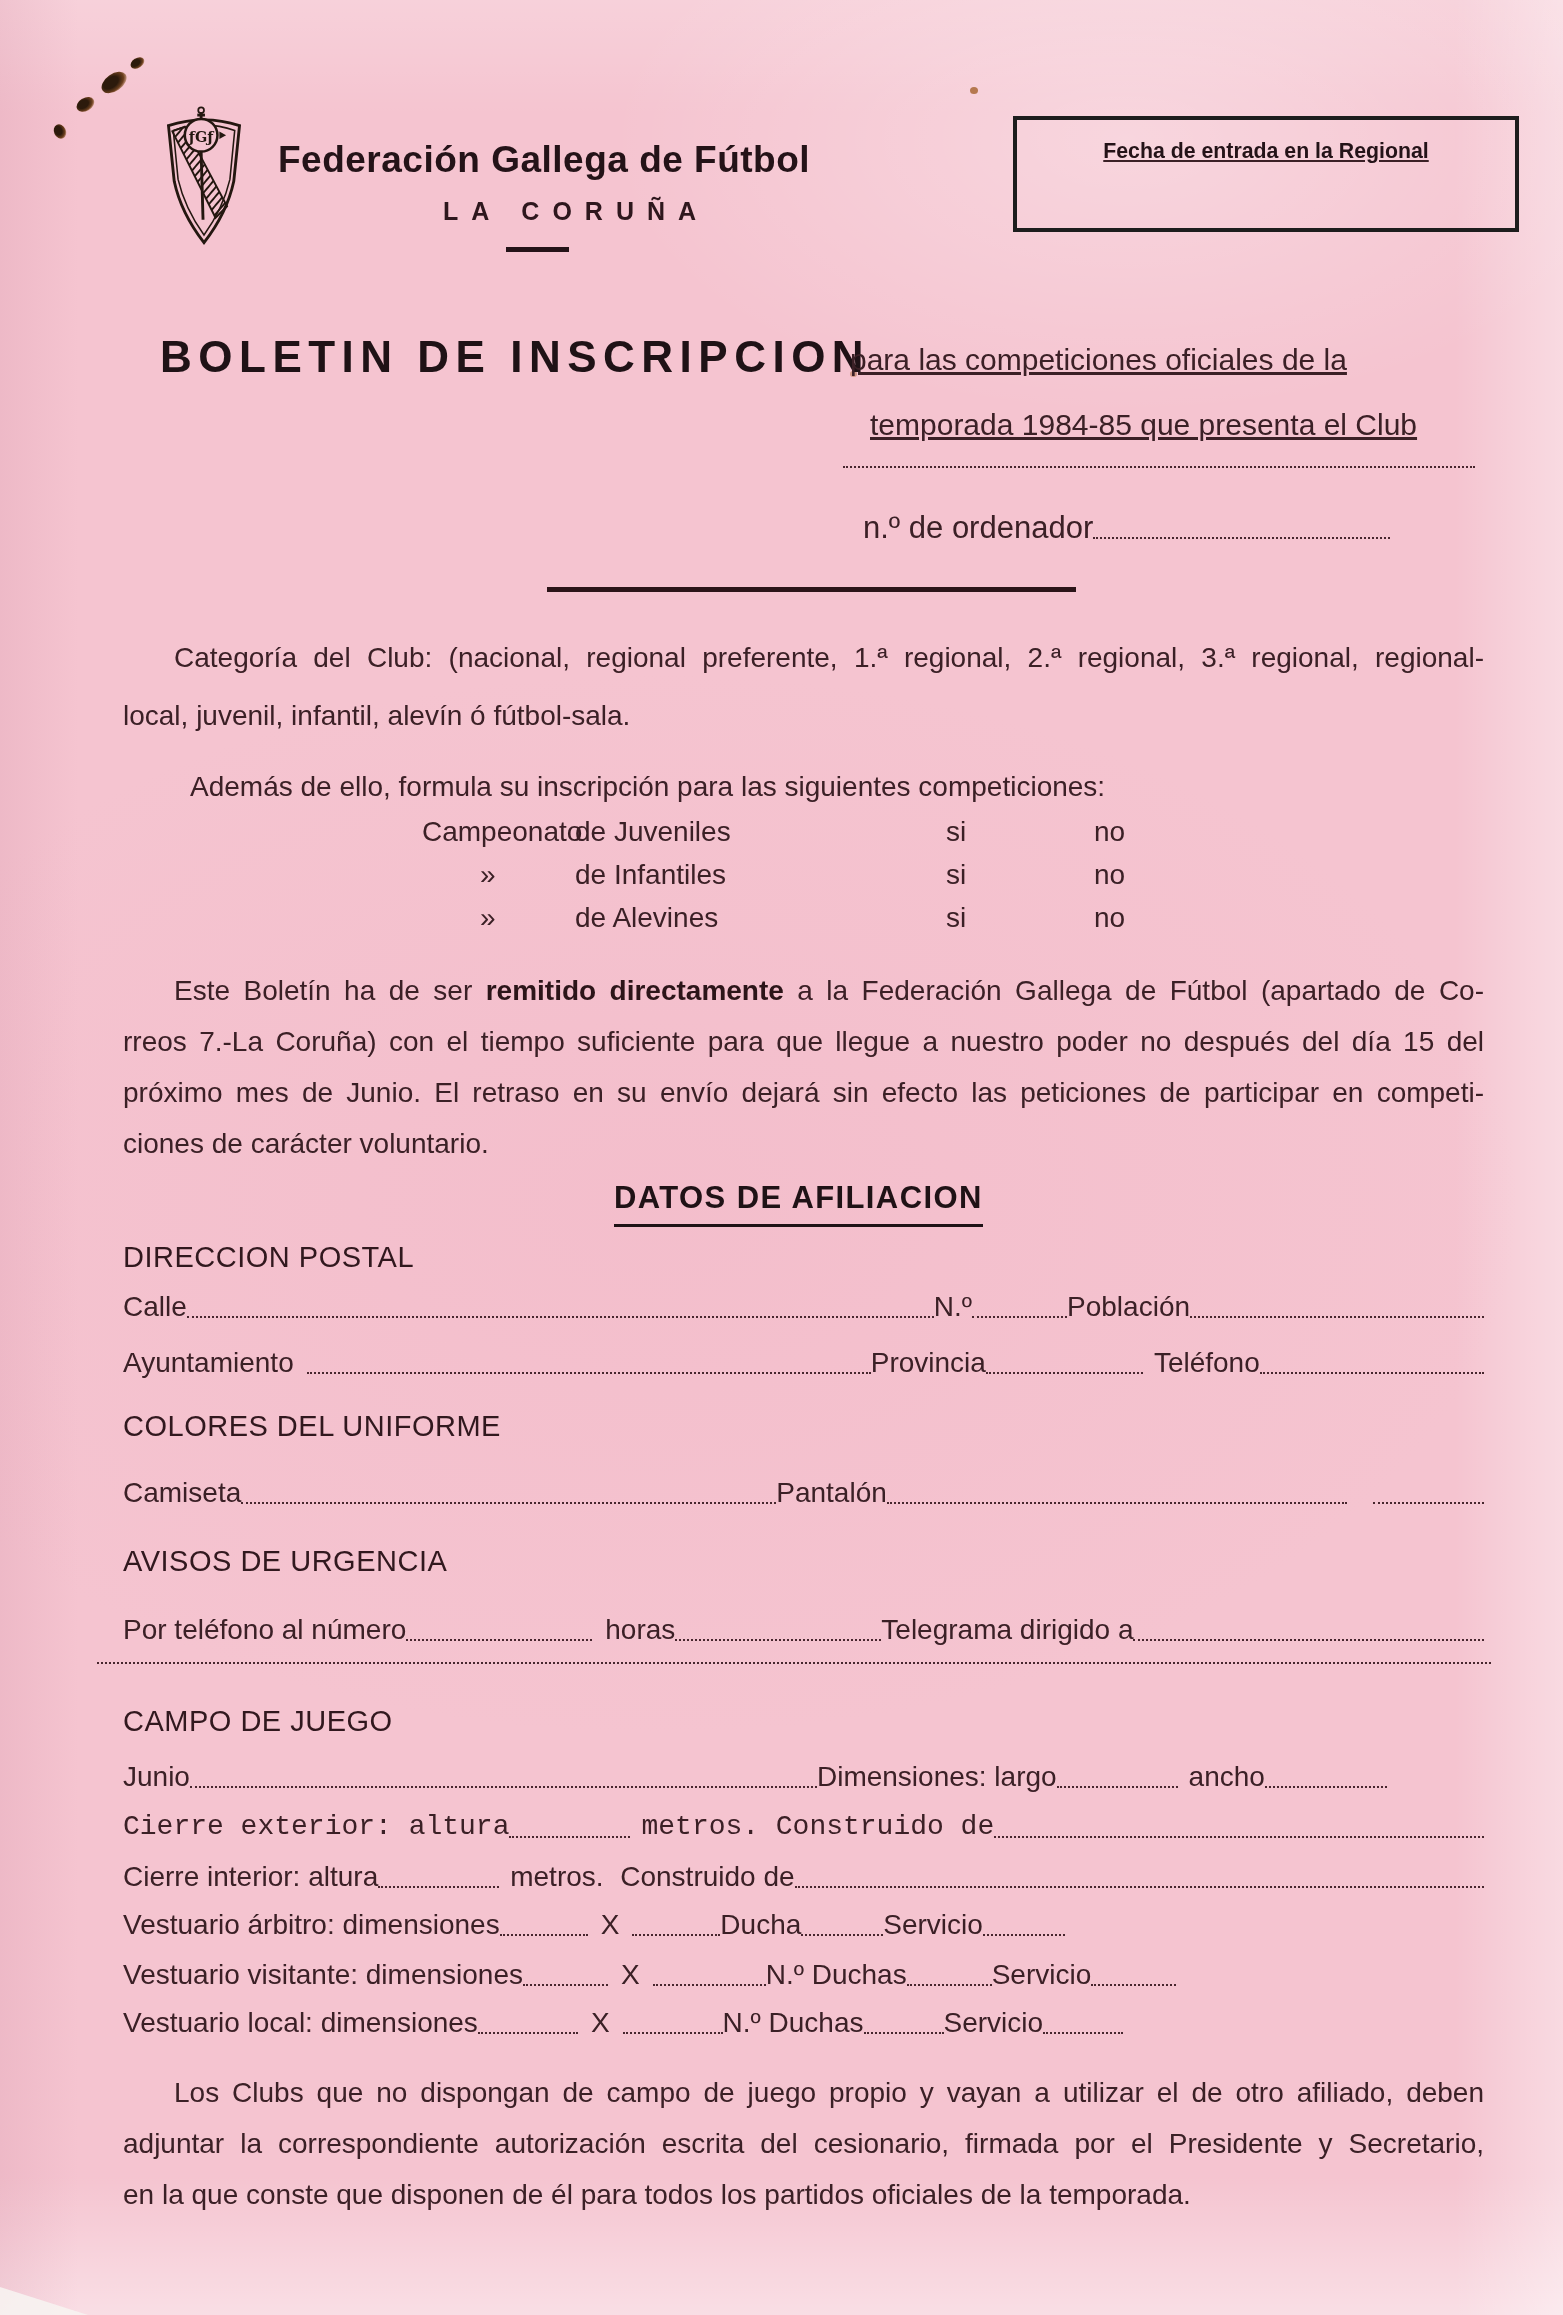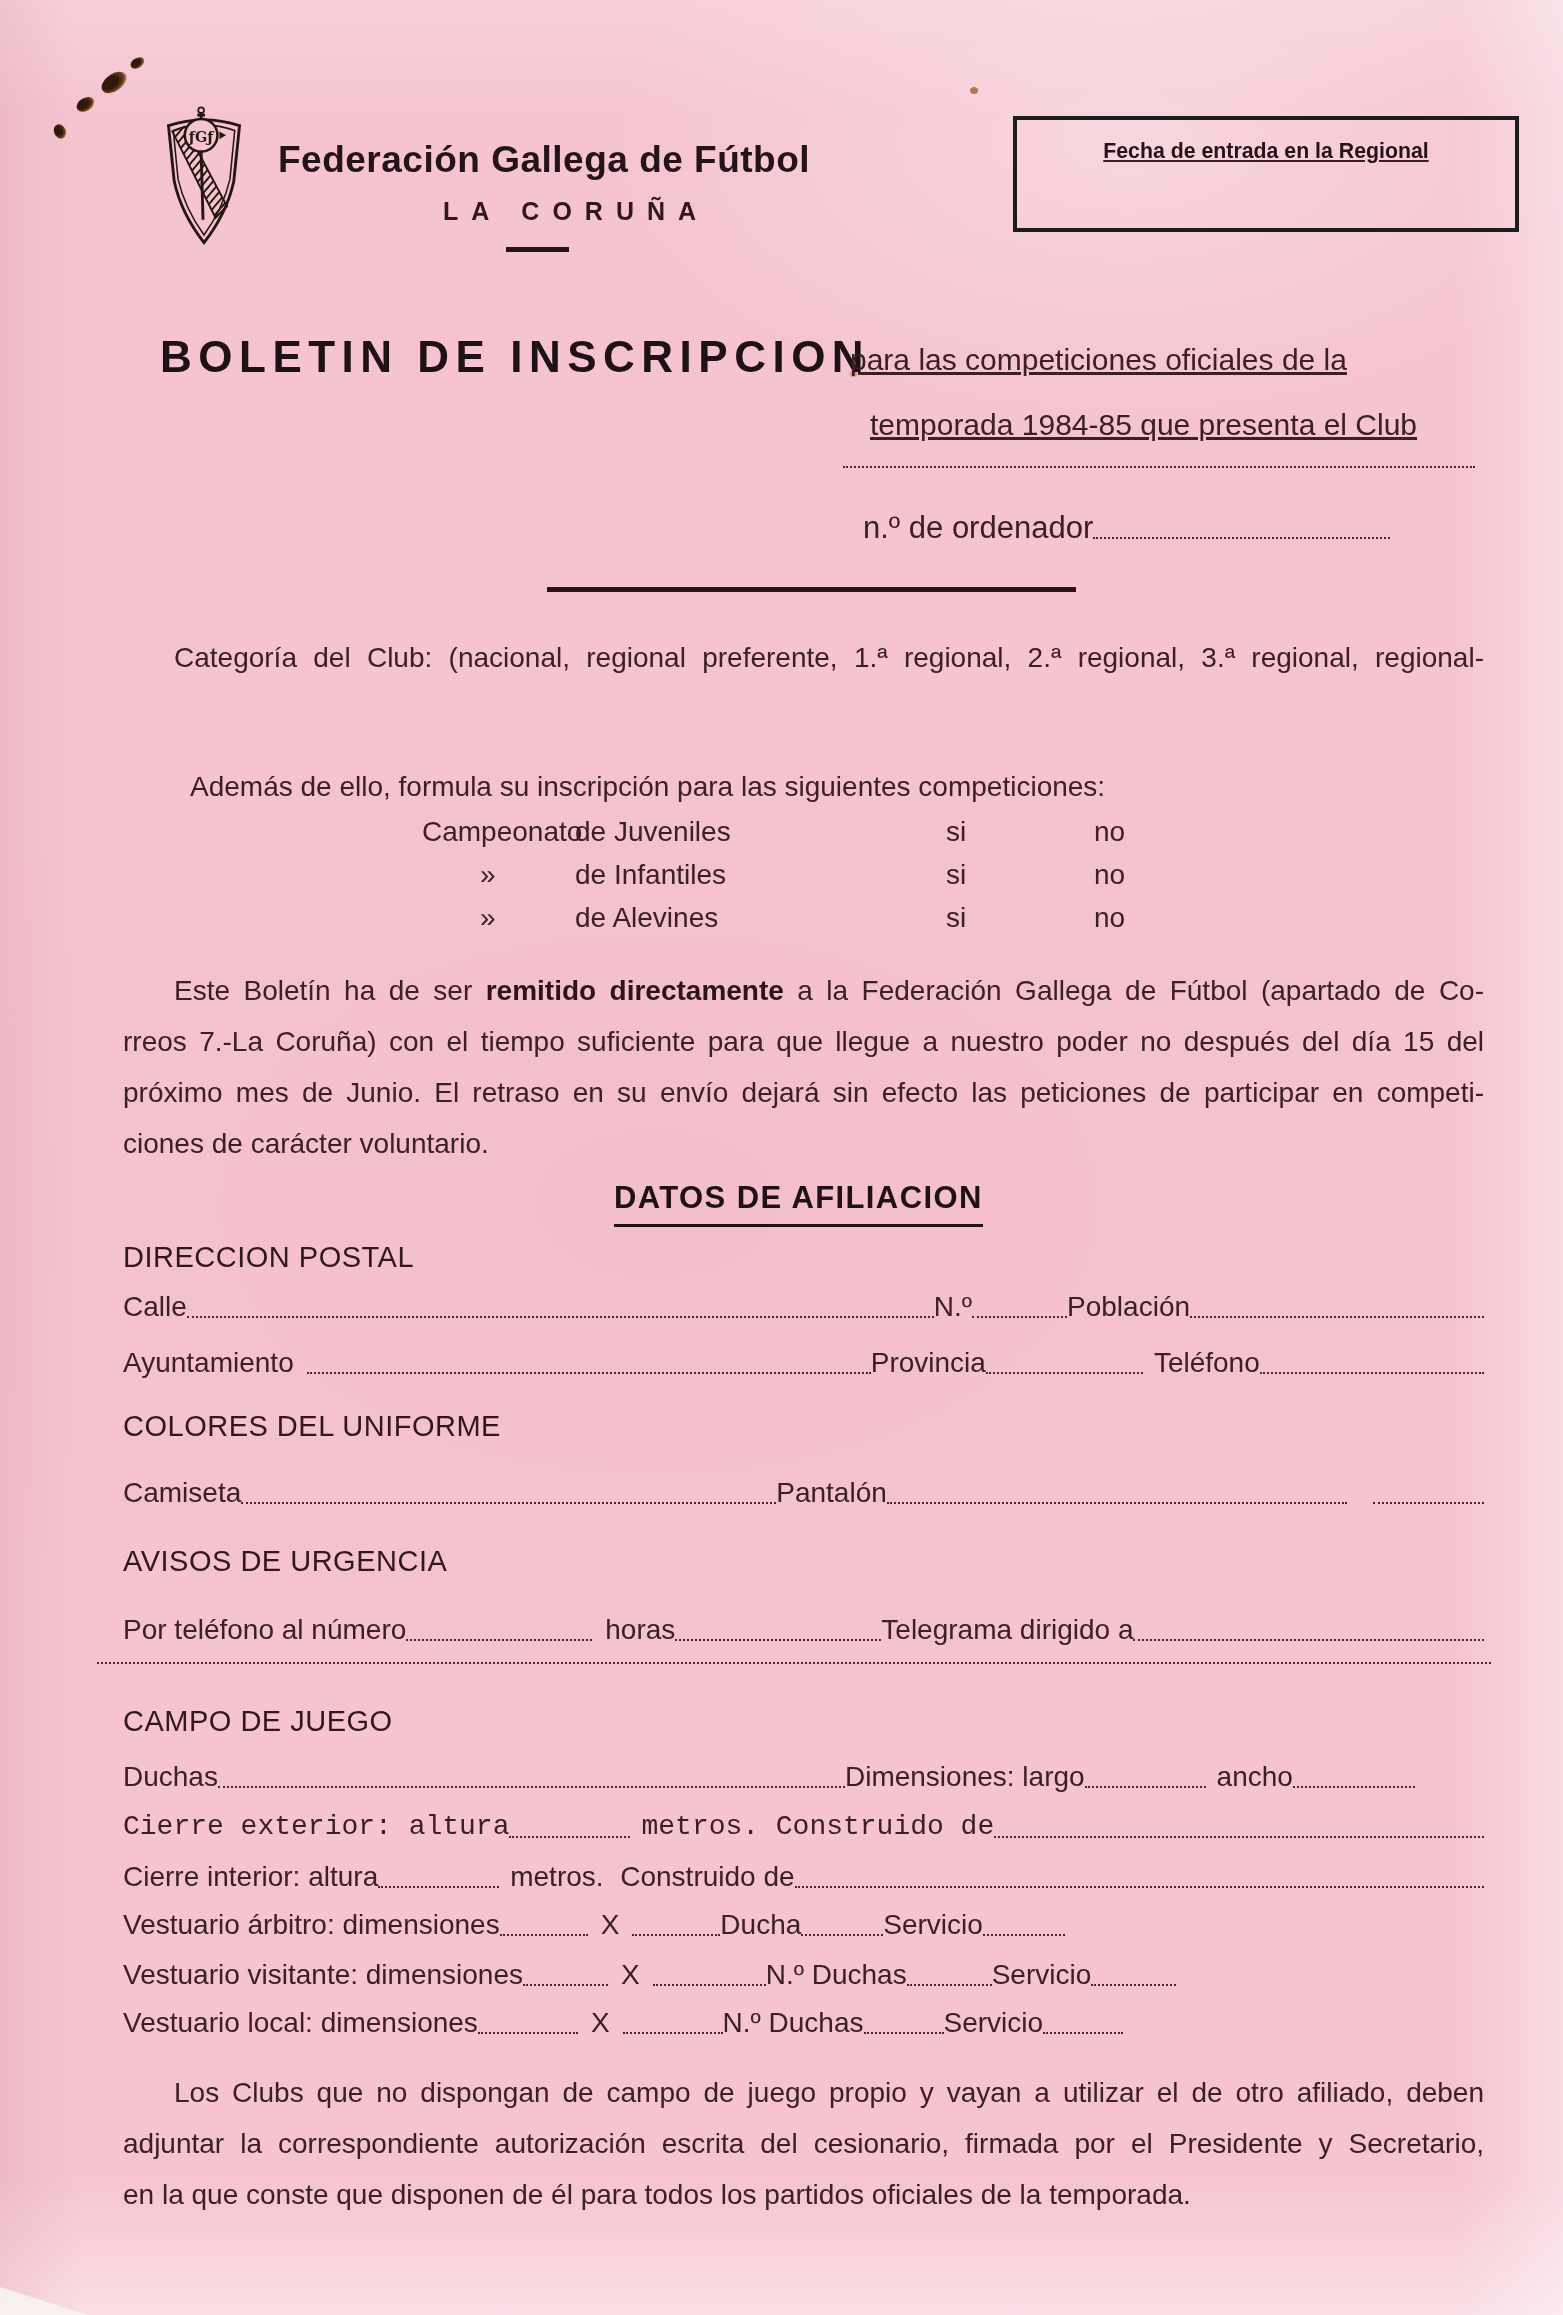--- a/index.html
+++ b/index.html
@@ -108,20 +108,21 @@
 
   <div class="abs frow" style="left:863px;top:512px;font-size:31px;">
     <span class="lab">n.º de ordenador</span>
     <span class="fill" style="width:297px;"></span>
   </div>
 
   <div class="abs solid-rule" style="left:547px;top:587px;width:529px;height:4.6px;"></div>
 
   <div class="para category" style="top:629px;">
     <div class="jline indent1">Categoría del Club: (nacional, regional preferente, 1.ª regional, 2.ª regional, 3.ª regional, regional-</div>
+    <div>local, juvenil, infantil, alevín ó fútbol-sala.</div>
   </div>
 
   <div class="para" style="top:761px;">
     <div class="indent1" style="padding-left:67px;">Además de ello, formula su inscripción para las siguientes competiciones:</div>
   </div>
 
   <div class="abs comp" style="left:422px;top:816px;">
     <span>Campeonato</span>
     <span>de Juveniles</span>
     <span>si</span>
@@ -190,21 +191,21 @@
     <span class="fill" style="width:206px;"></span>
     <span class="lab">Telegrama dirigido a</span>
     <span class="fill grow"></span>
   </div>
 
   <div class="abs sep-dotted" style="left:97px;top:1662px;width:1394px;height:0;"></div>
 
   <div class="abs sec-h" style="left:123px;top:1705px;">CAMPO DE JUEGO</div>
 
   <div class="abs frow" style="left:123px;top:1761px;">
-    <span class="lab">Duchas</span>
+    <span class="lab">Junio</span>
     <span class="fill" style="width:627px;"></span>
     <span class="lab">Dimensiones: largo</span>
     <span class="fill" style="width:121px;"></span>
     <span class="gap" style="width:11px;"></span>
     <span class="lab">ancho</span>
     <span class="fill" style="width:122px;"></span>
   </div>
 
   <div class="abs frow" style="left:123px;top:1811px;width:1361px;font-family:Liberation Mono, monospace;">
     <span class="lab">Cierre exterior: altura</span>

